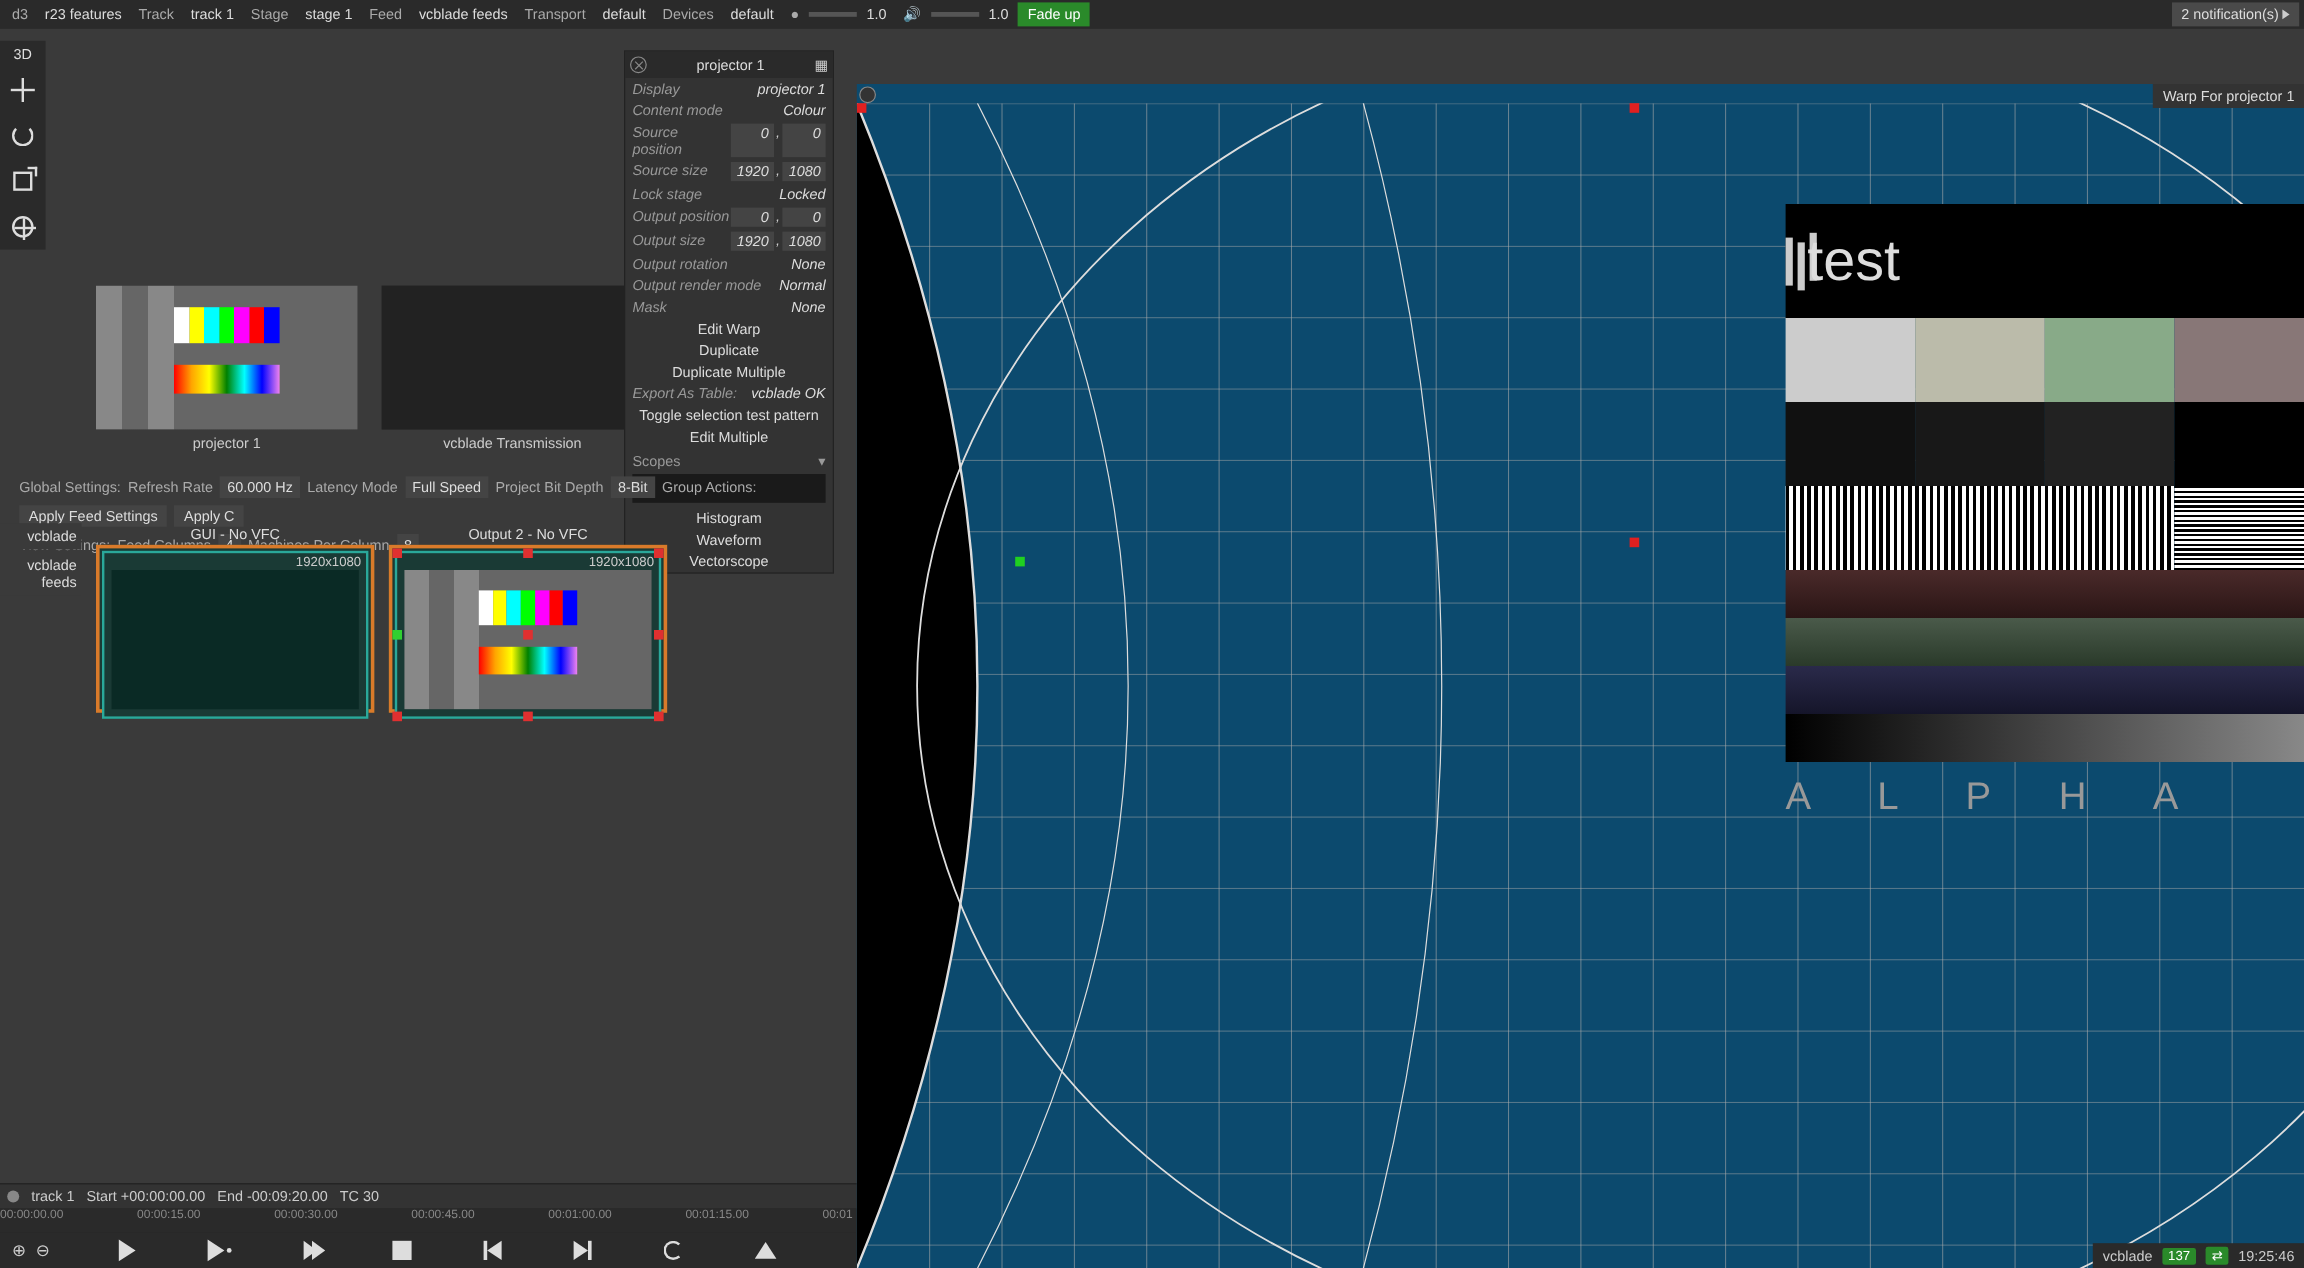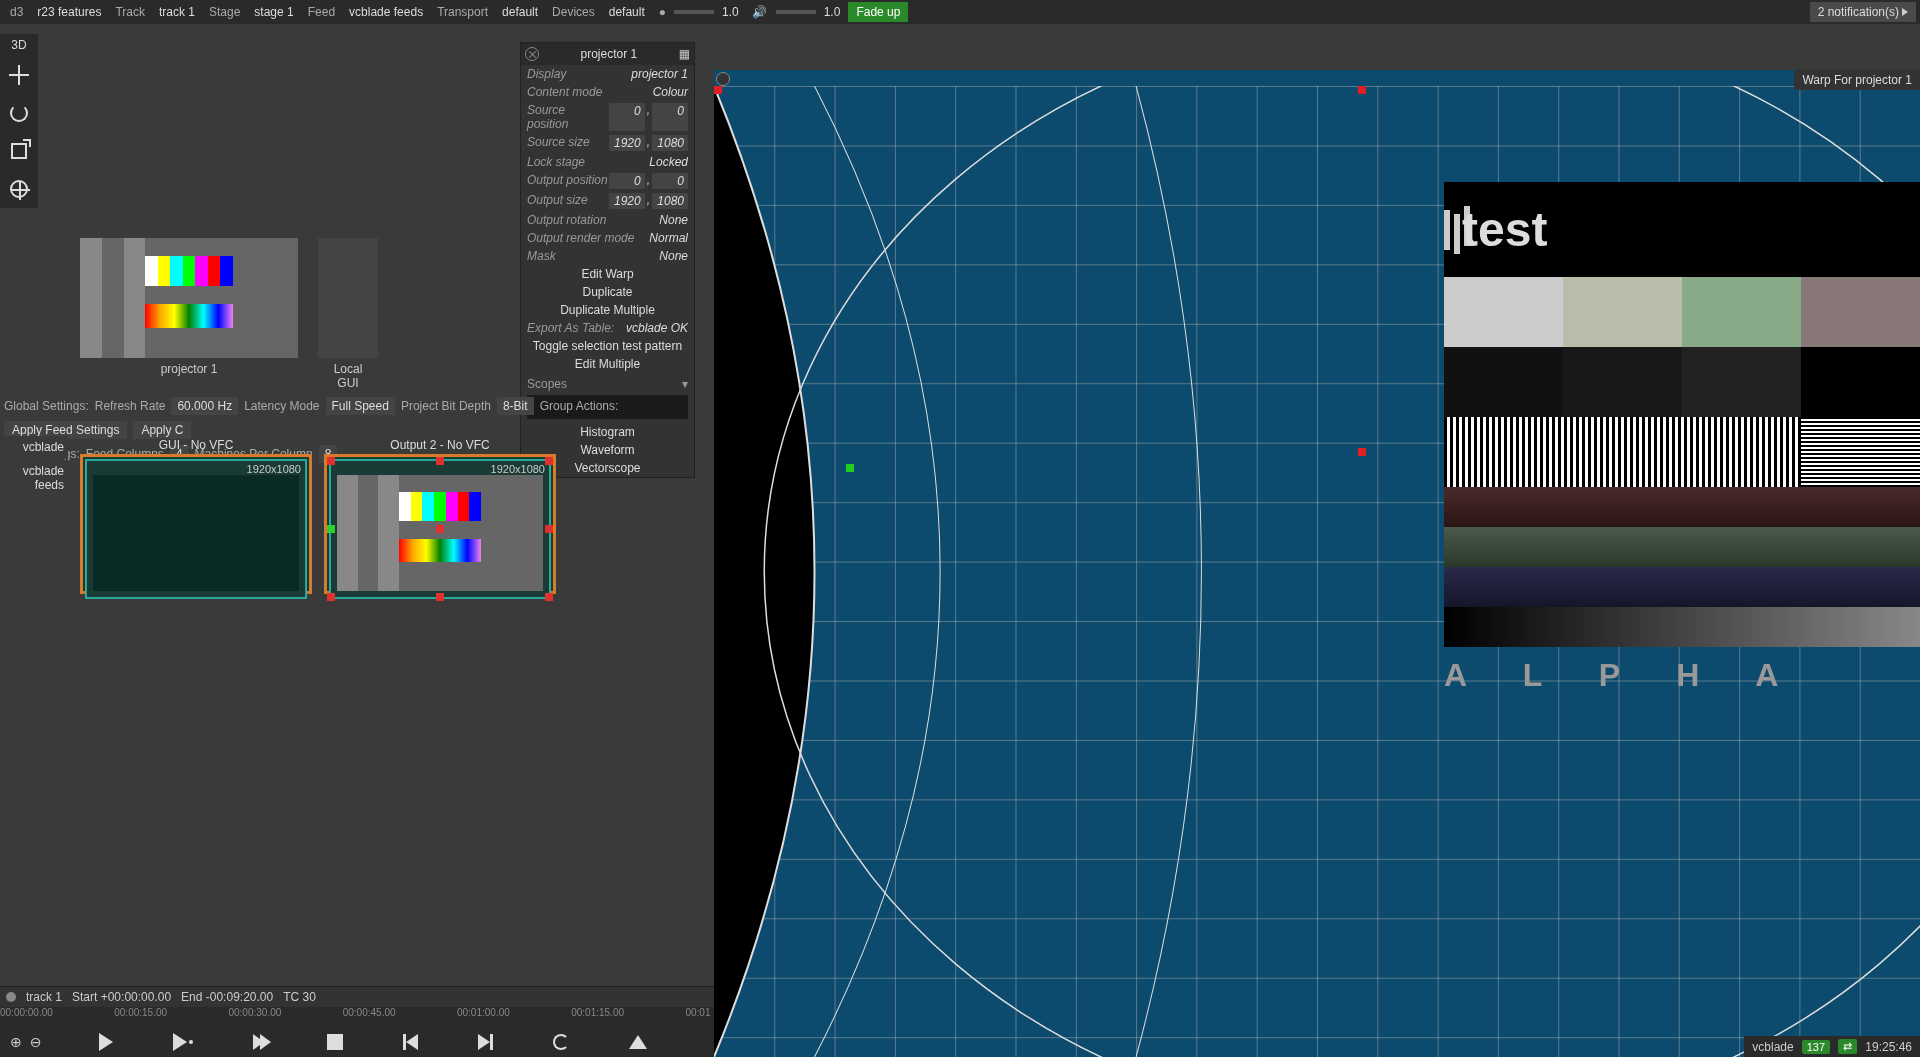--- a/index.html
+++ b/index.html
@@ -54,21 +54,21 @@
 .popup .row .lbl { flex:1; color:#999; }
 .popup .row .val { color:#ddd; text-align:right; }
 .popup .row .val2 { display:flex; gap:2px; }
 .popup .row .val2 span { background:#444; padding:1px 4px; min-width:36px; text-align:right; color:#ddd; }
 .popup .action { text-align:center; padding:2px; color:#ddd; cursor:pointer; }
 .popup .section { padding:4px 6px; color:#999; display:flex; }
 .popup .section .chev { margin-left:auto; }
 .popup .scopebox { height:24px; background:#1a1a1a; margin:0 6px 4px; }
 
 
-.settings { position:absolute; left:0; top:394px; right:1206px; }
+.settings { position:absolute; left:12px; top:394px; right:1206px; }
 .settings .srow { display:flex; align-items:center; gap:6px; padding:3px 4px; flex-wrap:wrap; }
 .settings .lbl { color:#aaa; }
 .settings .field { background:#444; color:#ddd; padding:2px 6px; }
 .settings .btn { background:#444; color:#ddd; padding:2px 8px; cursor:pointer; }
 
 
 .feeds { position:absolute; left:0; top:436px; display:flex; }
 .feedside { width:68px; }
 .feedside .tab { background:#3a3a3a; color:#ddd; padding:4px; text-align:right; margin-bottom:2px; }
 .feedgrid { display:flex; gap:12px; padding:0 12px; }
@@ -107,21 +107,21 @@
 .undo-icon { width:16px;height:16px;border:2px solid #ddd;border-radius:50%;border-right-color:transparent;position:relative; }
 .up-tri { width:0;height:0;border-left:9px solid transparent;border-right:9px solid transparent;border-bottom:14px solid #ddd; }
 .zoom { font-size:14px; color:#ccc; }
 
 
 .warpview { position:absolute; left:714px; top:70px; right:0; bottom:0; background:#0c4a6e; overflow:hidden;padding-left:40px; }
 .warpview .whdr { position:absolute; top:0; right:0; background:#333; padding:3px 8px; color:#ddd; z-index:5; display:flex; align-items:center; gap:8px; }
 .warpview .wclose { position:absolute; left:2px; top:2px; width:14px; height:14px; border:1px solid #888; border-radius:50%; z-index:5; background:#333; }
 .warpgrid { position:absolute; inset:16px 0 0 0; }
 .warpgrid svg { width:100%; height:100%; }
-.warp-content { position:absolute; right:0; top:112px; width:476px;font-weight:bold; }
+.warp-content { position:absolute; right:0; top:100px; width:432px; }
 .warp-logo { display:flex; align-items:center; gap:12px; color:#ddd; font-size:48px; padding:20px 0; }
 .warp-bars { width:6px; height:40px; background:#ccc; box-shadow:10px 4px 0 #ccc, 20px -4px 0 #ccc; }
 .warp-swatches { display:flex; height:70px; }
 .warp-swatches div { flex:1; }
 .warp-dark { display:flex; height:70px; }
 .warp-dark div { flex:1; }
 .warp-stripes { height:70px; background:repeating-linear-gradient(90deg,#000 0 3px,#fff 3px 6px); }
 .wpt { position:absolute; width:8px; height:8px; }
 .wpt.red { background:#e02020; }
 .wpt.green { background:#20d020; }
@@ -186,20 +186,24 @@
             <div style="background:#0ff"></div>
             <div style="background:#0f0"></div>
             <div style="background:#f0f"></div>
             <div style="background:#f00"></div>
             <div style="background:#00f"></div>
           </div>
           <div class="grad"></div>
         </div>
       </div>
     <div class="label">projector 1</div>
+  </div>
+  <div class="preview dark">
+    <div class="thumb"></div>
+    <div class="label">vcblade Transmission</div>
   </div>
   <div class="preview" style="width:60px;">
     <div class="thumb" style="width:60px;"></div>
     <div class="label">Local GUI</div>
   </div>
 </div>
 
 <div class="popup">
   <div class="hdr">
     <div class="close"></div>

